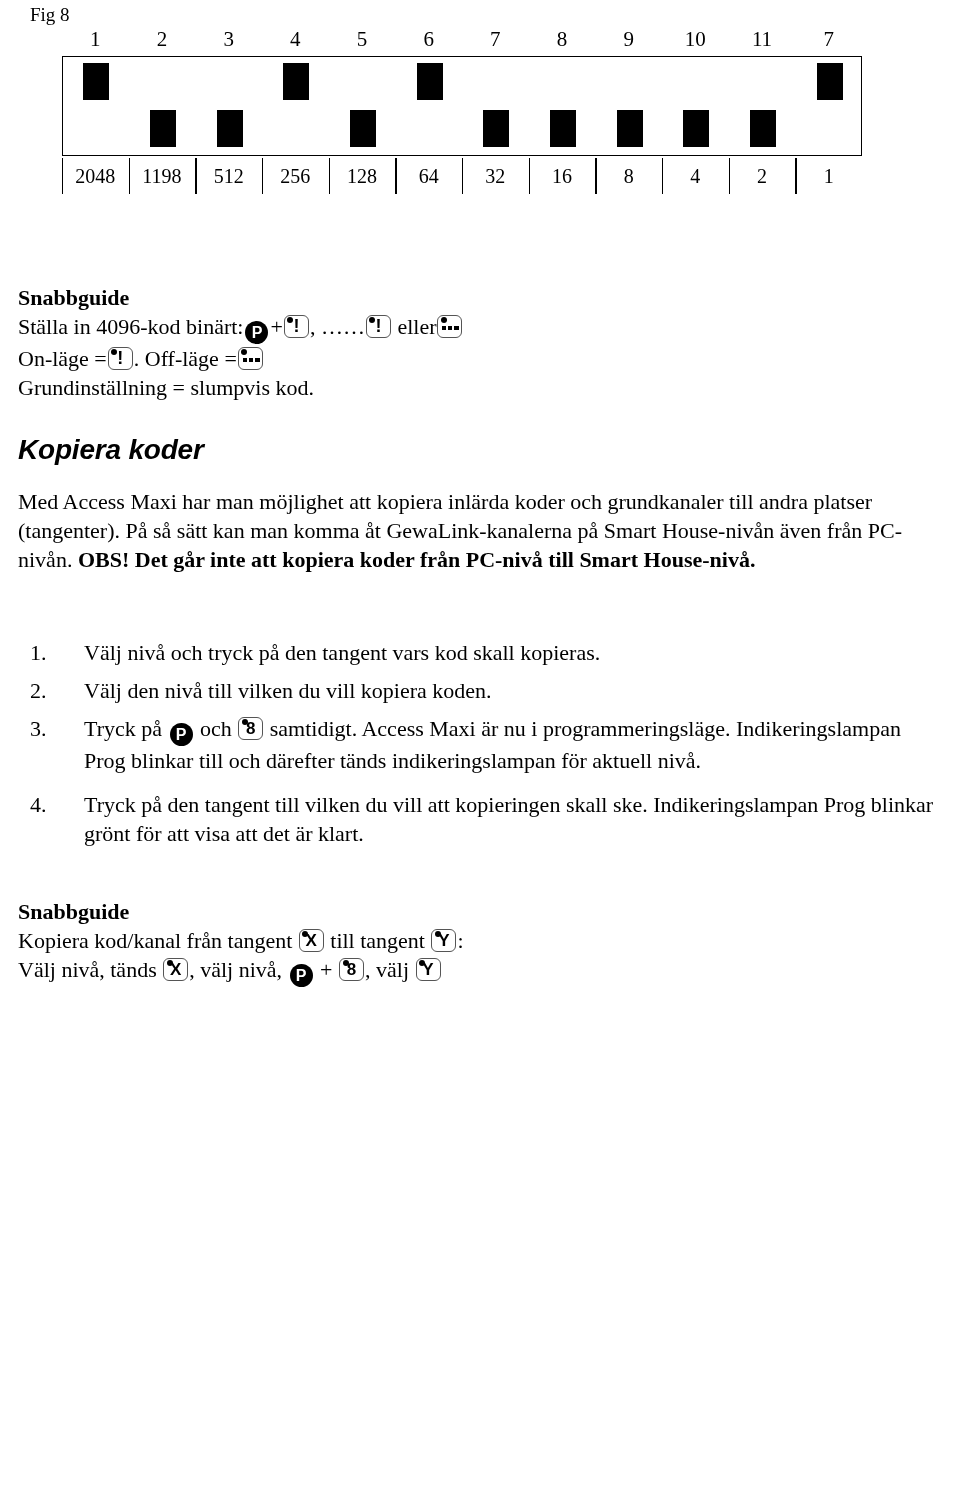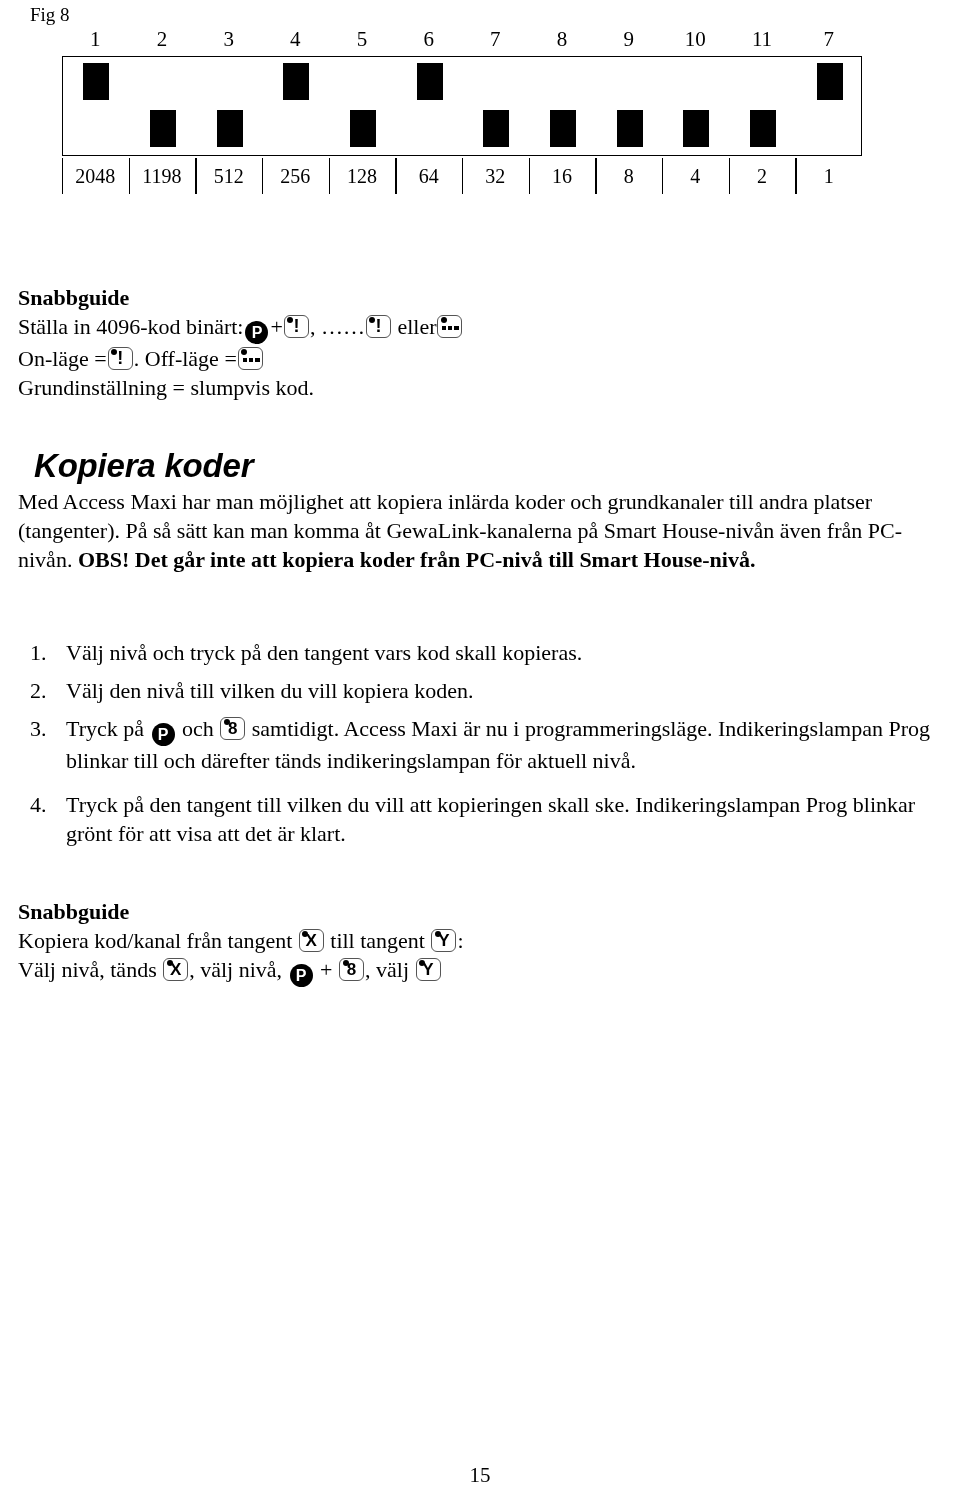--- a/index.html
+++ b/index.html
@@ -119,25 +119,25 @@
     line-height: 28px;
     font-weight: bold;
   }
   .para {
     font-size: 22px;
     line-height: 29px;
   }
   .para b { font-weight: bold; }
 
   h2.section-title {
-    margin: 16px;
+    margin: 0;
     font-family: "Liberation Sans", "DejaVu Sans", sans-serif;
     font-style: italic;
     font-weight: bold;
-    font-size: 33px;
+    font-size: 28px;
     line-height: 40px;
     letter-spacing: -0.2px;
   }
 
   
   .list-item {
     position: absolute;
     left: 30px;
     width: 910px;
     font-size: 22px;
@@ -145,21 +145,21 @@
   }
   .list-item .num {
     position: absolute;
     left: 0;
     top: 0;
     width: 28px;
     text-align: left;
   }
   .list-item .body {
     display: block;
-    margin-left: 36px;
+    margin-left: 54px;
   }
 
   
   .key {
     display: inline-block;
     position: relative;
     vertical-align: -4px;
     width: 25px;
     height: 23px;
     border: 1.6px solid #555;
@@ -342,15 +342,14 @@
   </div>
 
   <div class="block" style="top:898px;">
     <div class="h-bold">Snabbguide</div>
 
     <div class="para"><span>Kopiera kod/kanal från tangent</span> <span class="key"><span class="dot"></span><span class="glyph">X</span></span> <span>till tangent</span> <span class="key"><span class="dot"></span><span class="glyph">Y</span></span><span>:</span></div>
 
     <div class="para"><span>Välj nivå, tänds</span> <span class="key"><span class="dot"></span><span class="glyph">X</span></span><span>, välj nivå,</span> <span class="pkey">P</span> <span>+</span> <span class="key"><span class="dot"></span><span class="glyph">8</span></span><span>, välj</span> <span class="key"><span class="dot"></span><span class="glyph">Y</span></span></div>
   </div>
 
-  <div class="page-number">15</div>
 
 </div>
 
 </body></html>

